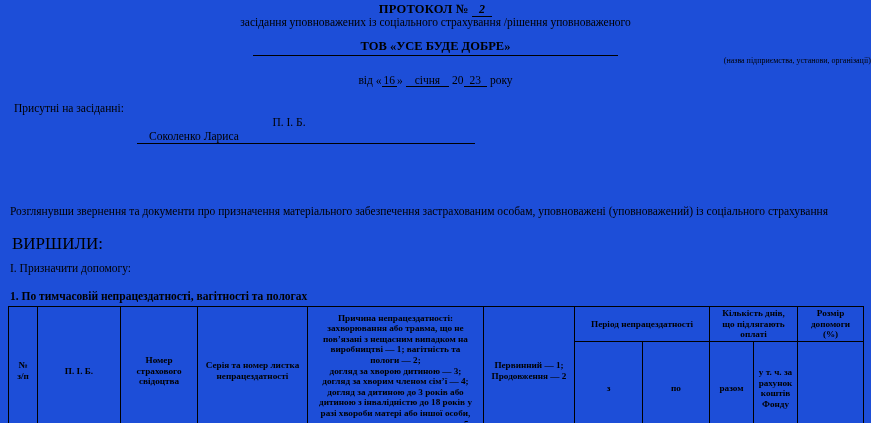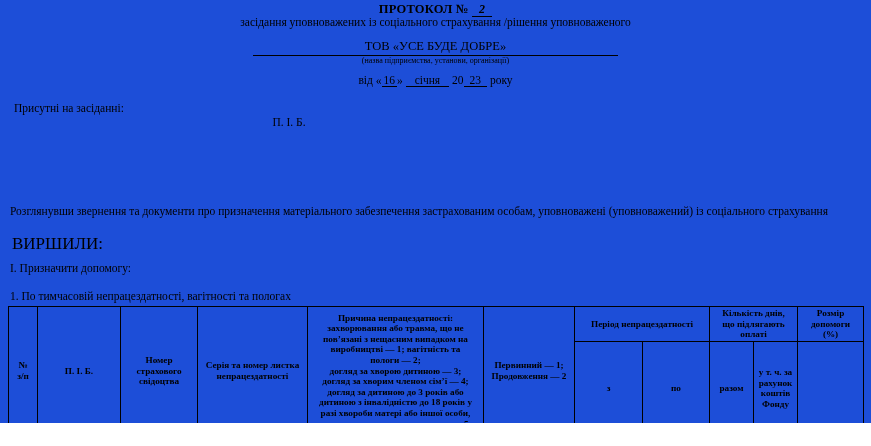--- a/index.html
+++ b/index.html
@@ -10,43 +10,43 @@
     font-family:"Liberation Serif", serif;
     overflow:hidden;
   }
   .abs{position:absolute;}
   .center{left:0;right:0;text-align:center;}
   .title{top:2px;font-size:12.5px;font-weight:bold;letter-spacing:.2px;}
   .subtitle{top:16px;font-size:11.5px;font-weight:normal;}
   .company{
     top:39px;left:253px;width:365px;
     border-bottom:1.5px solid #000;
-    text-align:center;font-size:12.5px;font-weight:normal;
+    text-align:center;font-size:12.5px;font-weight:bold;
     padding-bottom:1px;
   }
-  .company-caption{top:56px;font-size:8px;}
+  .company-caption{top:56px;font-size:8px;text-align:right;}
   .dateline{top:74px;font-size:11.5px;}
   .fill{border-bottom:1px solid #000;}
   .protocol-num{font-style:italic;padding:0 7px;font-size:12px;}
   .d-day{padding:0 2px;}
   .d-month{padding:0 9px;}
   .d-year{padding:0 6px;}
   .attendees-label{top:102px;left:14px;font-size:11.5px;font-family:Liberation Serif, serif;}
   .pib-header{top:116px;left:0;width:578px;text-align:center;font-size:11.5px;}
   .name-line{
     left:137px;width:326px;height:13px;
     border-bottom:1px solid #000;
     padding-left:12px;font-size:11.5px;
   }
   .name-1{top:130px;}
   .name-2{top:145px;}
   .paragraph{top:205px;left:10px;width:850px;font-size:11.5px;}
   .decided{top:234px;left:12px;font-size:17px;}
   .section{top:262px;left:10px;font-size:11.5px;text-align:right;}
-  .subsection{top:290px;left:10px;font-size:11.5px;font-weight:normal;}
+  .subsection{top:290px;left:10px;font-size:11.5px;font-weight:bold;}
   table.benefits{
     position:absolute;top:306px;left:8px;
     width:855px;border-collapse:collapse;table-layout:fixed;
     border:1.5px solid #000;
   }
   table.benefits td{
     border:1px solid #000;
     text-align:center;vertical-align:middle;
     font-size:9.2px;font-weight:bold;line-height:10.6px;
     padding:1px 1px;overflow:hidden;
@@ -76,20 +76,21 @@
     <span>від «</span><span class="fill d-day">16</span><span>»</span>
     <span class="fill d-month">січня</span>
     <span>20</span><span class="fill d-year">23</span>
     <span>року</span>
   </div>
 
   <div class="abs attendees-label">Присутні на засіданні:</div>
 
   <div class="abs pib-header">П. І. Б.</div>
 
+  <div class="abs name-line name-1">Соколенко Лариса</div>
 
   <div class="abs paragraph">Розглянувши звернення та документи про призначення матеріального забезпечення застрахованим особам, уповноважені (уповноважений) із соціального страхування</div>
 
   <div class="abs decided">ВИРШИЛИ:</div>
 
   <div class="abs section">І. Призначити допомогу:</div>
 
   <div class="abs subsection">1. По тимчасовій непрацездатності, вагітності та пологах</div>
 
   <table class="benefits">

